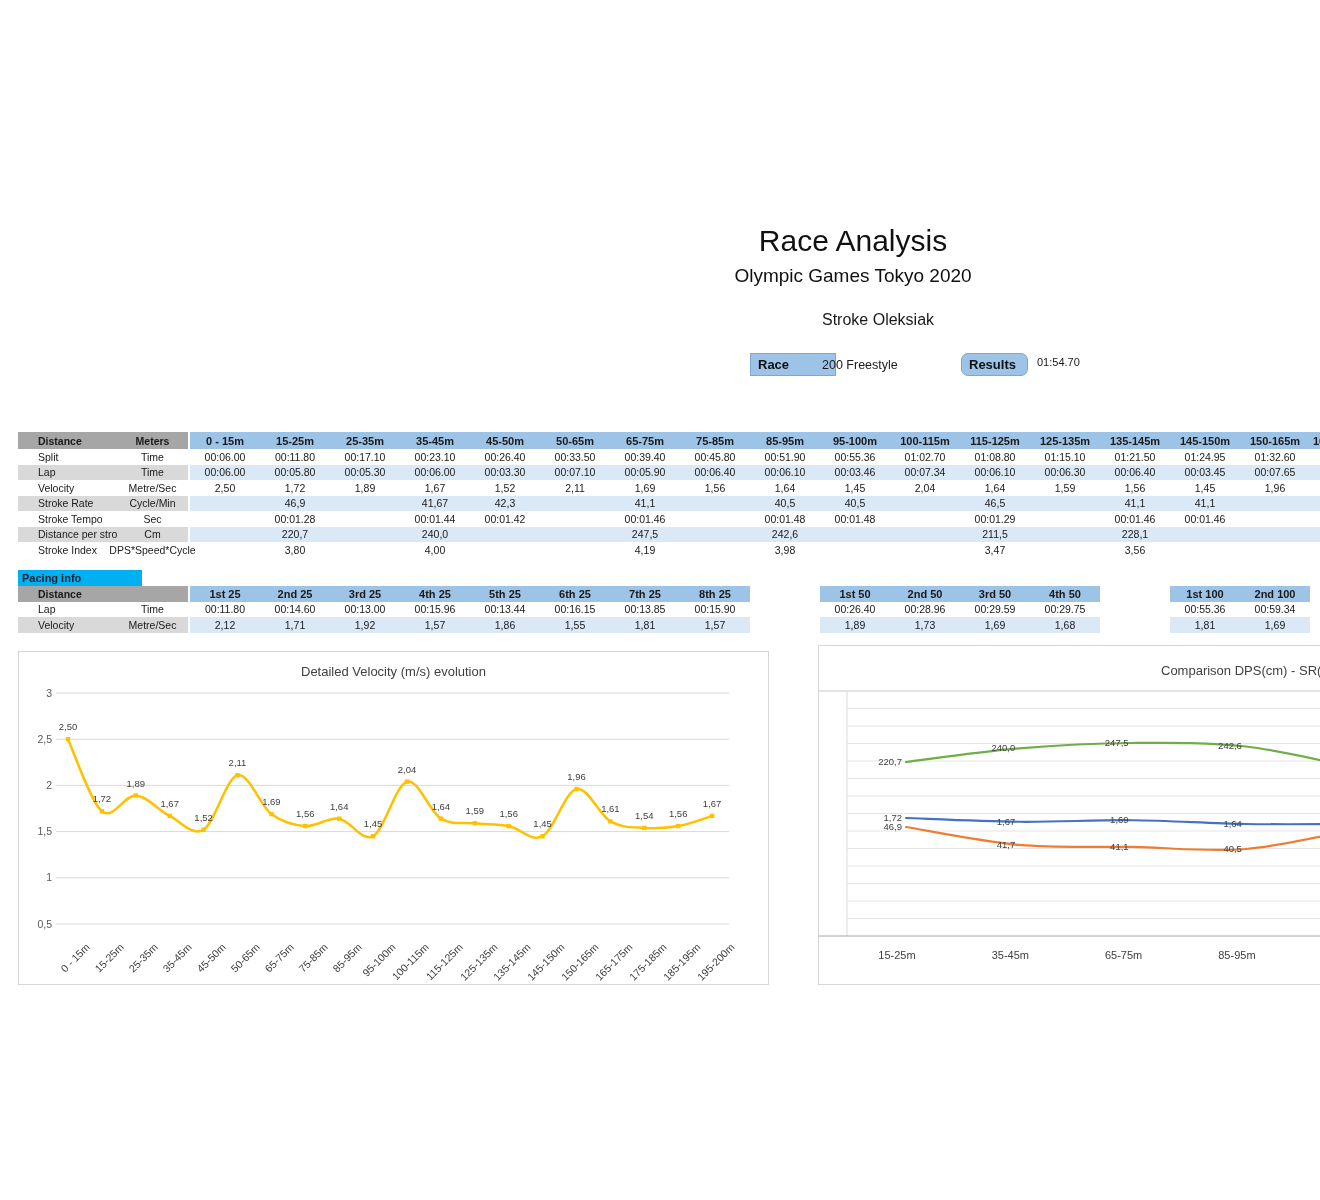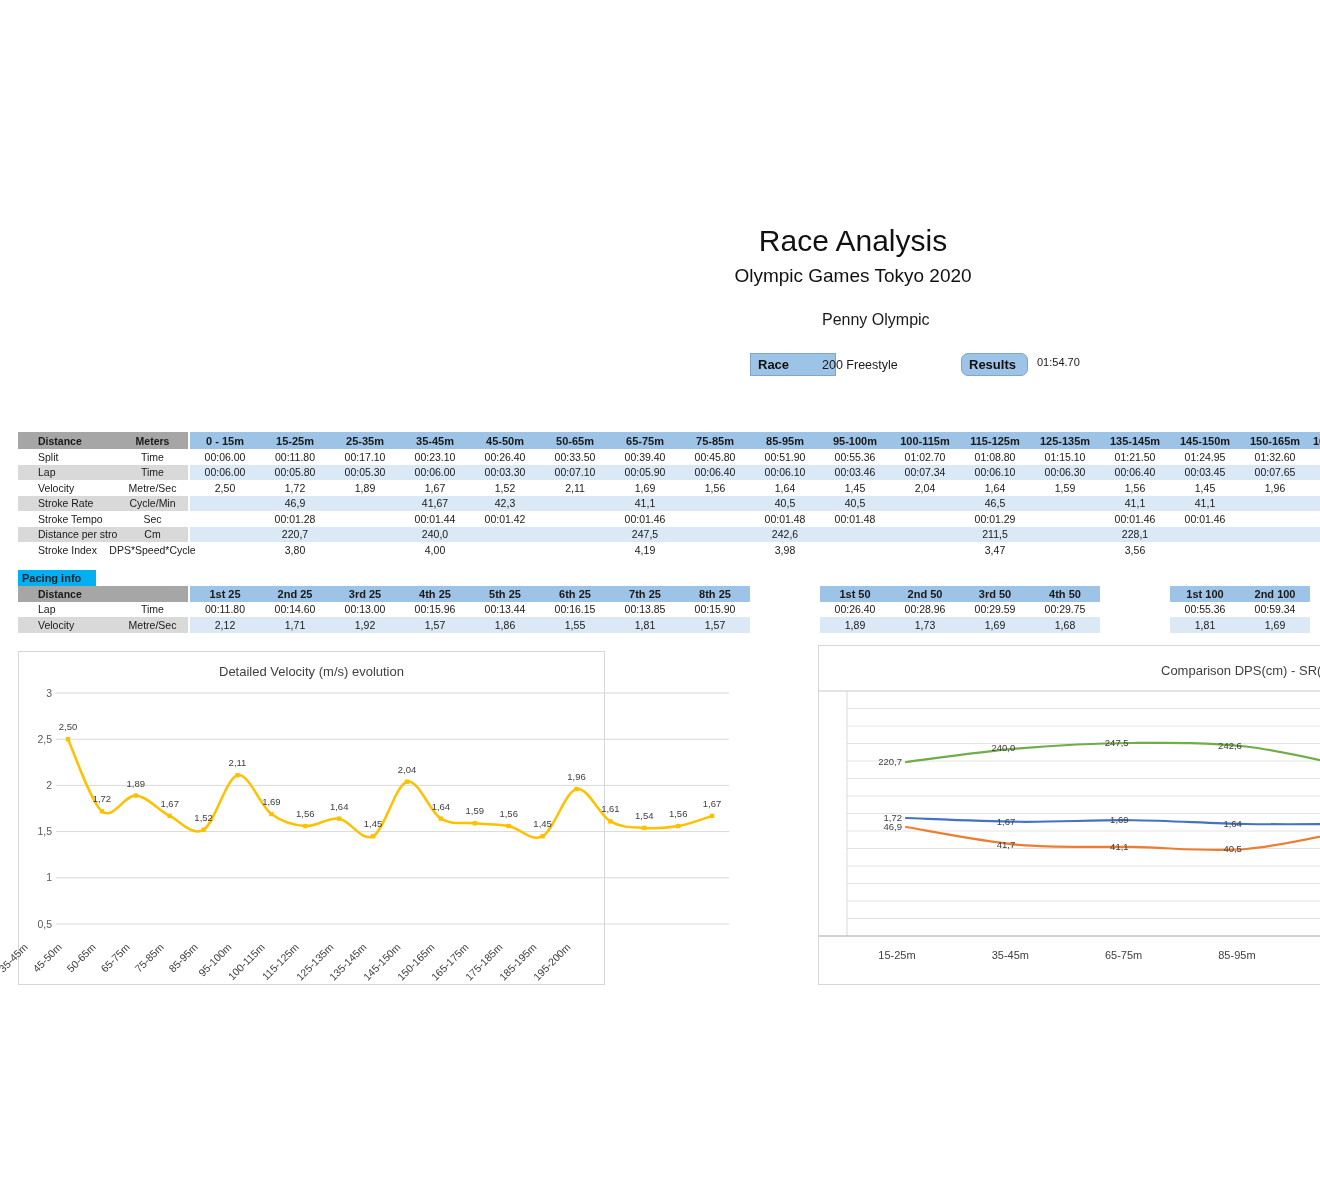--- a/index.html
+++ b/index.html
@@ -32,45 +32,45 @@
   .grid .colh   { background:#9DC3E6; font-weight:bold; font-size:11px; }
   .grid .colh-last { justify-content:flex-start; padding-left:3px; }
   .grid .g    { background:#D9D9D9; }
   .grid .b    { background:#DBE8F6; }
   .grid .sep  { border-right:2px solid #fff; }
   #main-table { left:18px; top:432px; grid-template-columns:99px 73px repeat(17,70px); grid-template-rows:17px repeat(7,15.5px); }
   #pacing-t25 { left:18px;   top:586px; grid-template-columns:99px 73px repeat(8,70px); grid-template-rows:repeat(3,15.5px); }
   #pacing-t50 { left:820px;  top:586px; grid-template-columns:repeat(4,70px); grid-template-rows:repeat(3,15.5px); }
   #pacing-t100{ left:1170px; top:586px; grid-template-columns:repeat(2,70px); grid-template-rows:repeat(3,15.5px); }
   .pacing-label {
-    left:18px; top:570px; width:78px; height:16px; background:#00B0F0;
+    left:18px; top:570px; width:124px; height:16px; background:#00B0F0;
     font-size:11px; font-weight:bold; line-height:16px; padding-left:4px; color:#0b2330;
   }
 
   
   .chart-box { background:#fff; border:1px solid #d6d6d6; }
-  #chart1 { left:18px;  top:651px; width:587px; height:334px; }
+  #chart1 { left:18px;  top:651px; width:751px; height:334px; }
   #chart2 { left:818px; top:645px; width:524px; height:340px; }
   .chart-title { position:absolute; font-size:13px; color:#404040; white-space:nowrap; }
   #chart1 .chart-title { left:0; right:0; top:12px; text-align:center; }
   #chart2 .chart-title { left:342px; top:17px; }
   .chart-box svg { position:absolute; left:0; top:0; }
   .c1x {
     position:absolute; white-space:nowrap; font-size:10.5px; color:#404040;
     transform:rotate(-45deg); transform-origin:100% 50%;
   }
 </style>
 </head>
 <body>
 
 <div class="abs page-title">Race Analysis</div>
 <div class="abs page-subtitle">Olympic Games Tokyo 2020</div>
 
 <div class="abs field-box name-box">Name</div>
-<div class="abs name-value">Penny Olympic</div>
+<div class="abs name-value">Stroke Oleksiak</div>
 <div class="abs field-box race-box">Race</div>
 <div class="abs race-value">200 Freestyle</div>
 <div class="abs field-box results-box">Results</div>
 <div class="abs results-value">01:54.70</div>
 
 <div id="main-table" class="abs grid">
     <div class="lab corner">Distance</div>
     <div class="corner sep">Meters</div>
     <div class="colh">0 - 15m</div>
     <div class="colh">15-25m</div>

